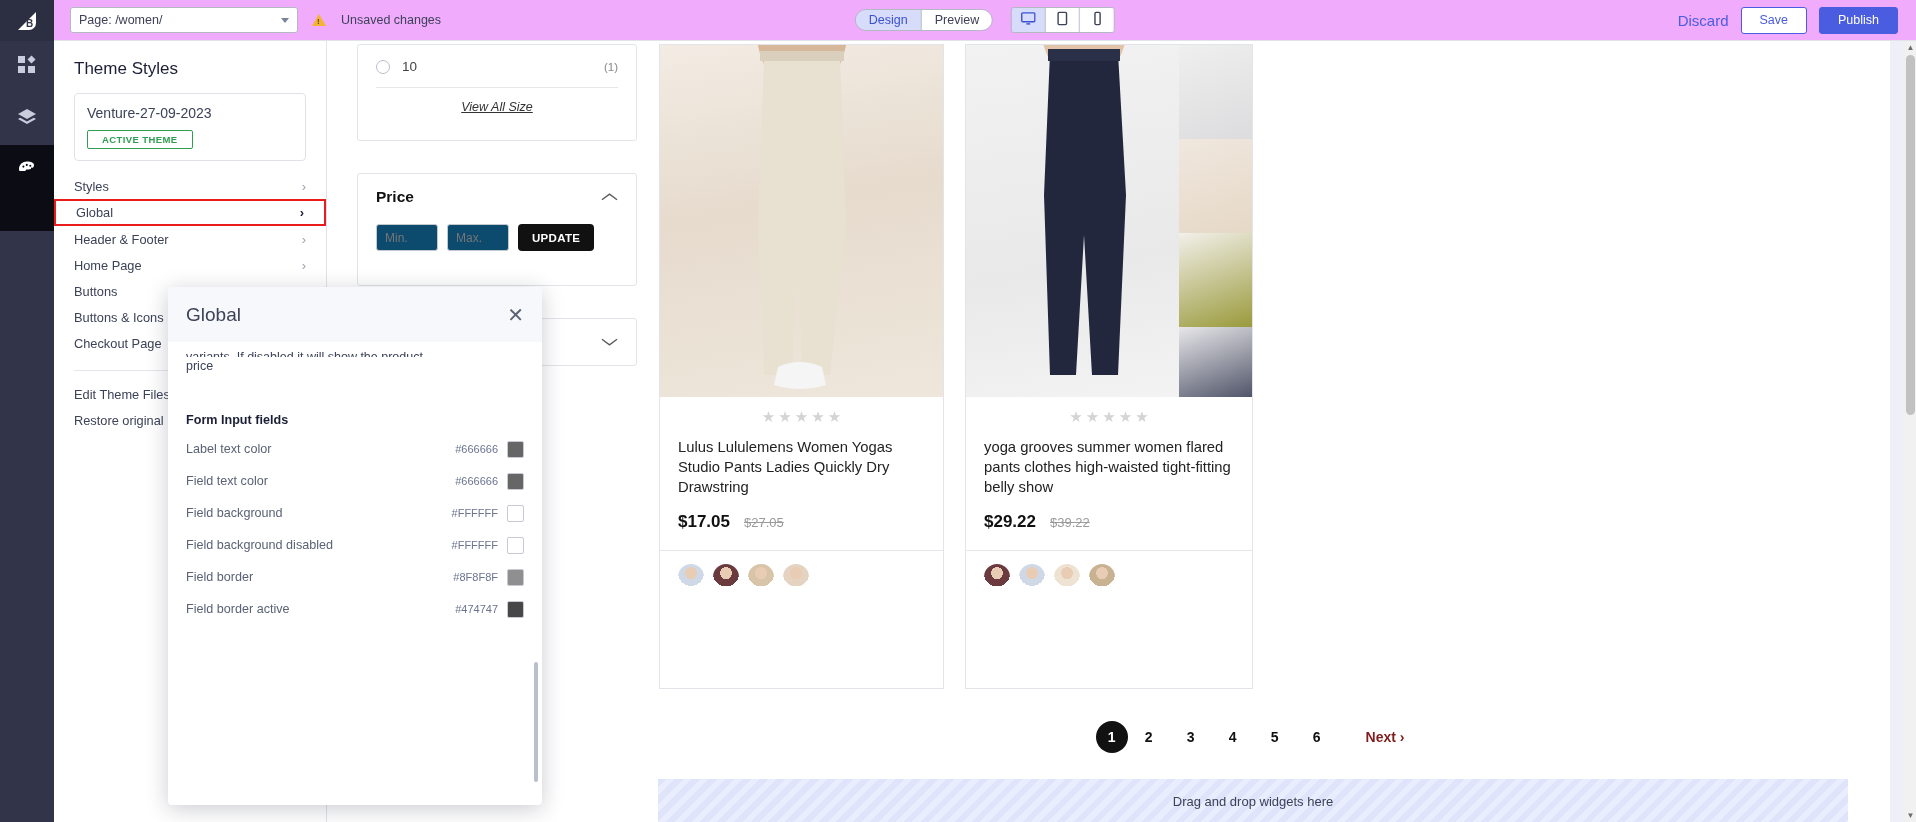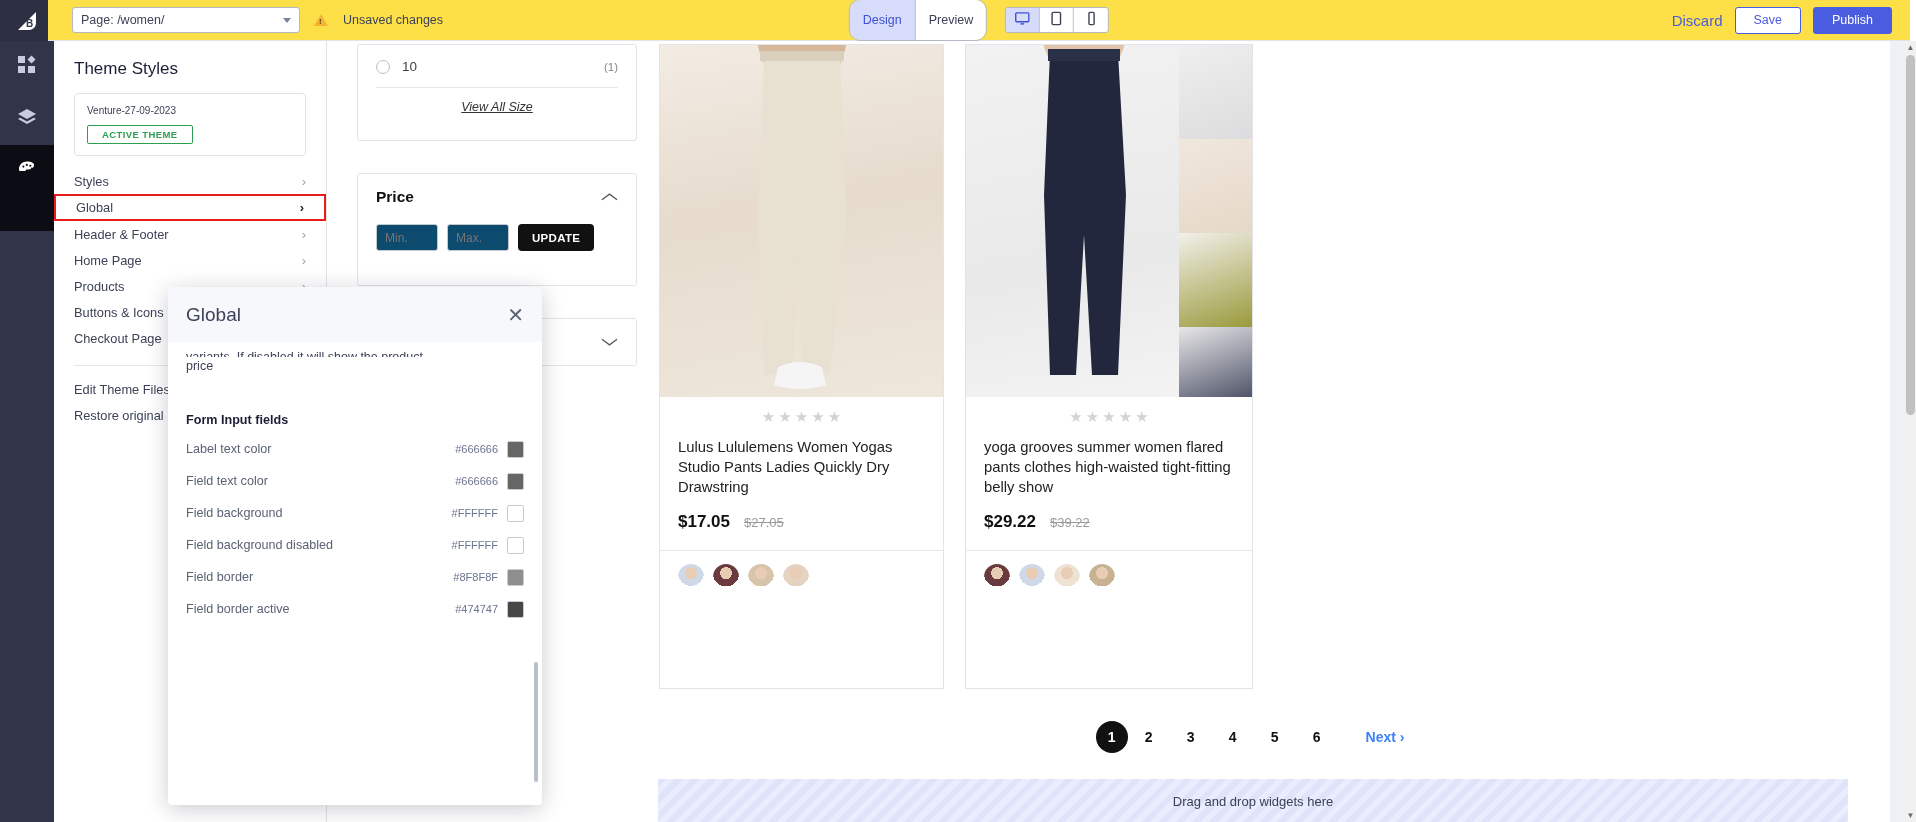--- a/index.html
+++ b/index.html
@@ -21,38 +21,38 @@
   }
   .rail-item {
     width: 54px; height: 52px; display: flex; align-items: center; justify-content: center;
     cursor: pointer;
   }
   .rail-item.active { background: #0b0c14; }
   .rail-spacer-dark { position:absolute; left:0; top:171px; width:54px; height:60px; background:#0b0c14; }
 
   
   .topbar {
-    position: absolute; left: 48px; top: 0; width: 1862px; height: 41px;
-    background: #fde047; border-bottom: 1px solid #e0e3e8;
-    display: flex; align-items: center; padding: 0 24px; gap: 14px;
+    position: absolute; left: 54px; top: 0; width: 1862px; height: 41px;
+    background: #f0abfc; border-bottom: 1px solid #e0e3e8;
+    display: flex; align-items: center; padding: 0 16px; gap: 14px;
   }
   .page-select {
     width: 228px; height: 26px; border: 1px solid #b3b9c4; border-radius: 3px;
     display: flex; align-items: center; justify-content: space-between;
     padding: 0 8px; font-size: 12.5px; color: #3c4257; background: #fff; cursor: pointer;
   }
   .caret { width: 0; height: 0; border-left: 4px solid transparent; border-right: 4px solid transparent;
            border-top: 5px solid #7a8499; }
   .unsaved { display: flex; align-items: center; gap: 15px; font-size: 12.5px; color: #3c4257; }
   .warn-tri { width: 0; height: 0; border-left: 7px solid transparent; border-right: 7px solid transparent;
               border-bottom: 12px solid #f5b335; position: relative; }
   .warn-tri::after { content:"!"; position:absolute; left:-2px; top:3px; font-size:8px; color:#5c4405; font-weight:bold; }
 
   .center-group { position: absolute; left: 50%; transform: translateX(-50%); display: flex; gap: 18px; align-items: center; }
-  .segmented { display: flex; border: 1px solid #b3b9c4; border-radius: 11px; overflow: hidden; height: 42px; }
+  .segmented { display: flex; border: 1px solid #b3b9c4; border-radius: 11px; overflow: hidden; height: 22px; }
   .seg-btn {
     padding: 0 13px; display: flex; align-items: center; font-size: 12.5px;
     color: #3c4257; background: #fff; cursor: pointer; border-right: 1px solid #b3b9c4;
   }
   .seg-btn:last-child { border-right: none; }
   .seg-btn.active { background: #d6dcf9; color: #3c51d4; }
   .device-group { display: flex; border: 1px solid #b3b9c4; border-radius: 3px; overflow: hidden; height: 26px; }
   .dev-btn { width: 34px; display: flex; align-items: center; justify-content: center;
              background: #fff; border-right: 1px solid #b3b9c4; cursor: pointer; }
   .dev-btn:last-child { border-right: none; }
@@ -71,21 +71,21 @@
 
   
   .panel {
     position: absolute; left: 54px; top: 41px; width: 273px; height: 781px;
     background: #fff; border-right: 1px solid #e0e3e8; padding: 18px 0 0 0;
   }
   .panel-title { font-size: 17px; color: #1a1f36; padding: 0 20px 14px 20px; font-weight: 400; }
   .theme-card {
     margin: 0 20px; border: 1px solid #dfe3e8; border-radius: 4px; padding: 11px 12px;
   }
-  .theme-name { font-size: 10px; color: #3c4257; margin-bottom: 8px; }
+  .theme-name { font-size: 14px; color: #3c4257; margin-bottom: 8px; }
   .badge-active {
     display: inline-block; border: 1px solid #2e9e52; color: #2e9e52;
     font-size: 9.5px; letter-spacing: .4px; padding: 3px 14px; border-radius: 2px; font-weight: bold;
   }
   .nav-list { margin-top: 12px; }
   .nav-row {
     height: 26px; display: flex; align-items: center; justify-content: space-between;
     padding: 0 20px; font-size: 12.8px; color: #3c4257; cursor: pointer; position: relative;
   }
   .chev { color: #9aa3b5; font-size: 13px; }
@@ -178,21 +178,21 @@
   .price-was { font-size: 13px; color: #9b9b9b; text-decoration: line-through; }
   .thumbs { display: flex; gap: 9px; padding: 16px 18px 0 18px; border-top: 1px solid #e5e7eb; margin-top: 18px; padding-top: 13px; }
   .thumb { width: 26px; height: 26px; border-radius: 50%; }
 
   
   .pagination { position: absolute; left: 332px; top: 680px; width: 1182px;
                 display: flex; align-items: center; justify-content: center; gap: 0; }
   .pg { width: 42px; text-align: center; font-size: 14px; font-weight: bold; color: #111; cursor: pointer; }
   .pg-active { width: 32px; height: 32px; border-radius: 50%; background: #111; color: #fff;
                display: flex; align-items: center; justify-content: center; font-size: 14px; font-weight: bold; }
-  .pg-next { margin-left: 28px; font-size: 14px; font-weight: bold; color: #3b82f6; cursor: pointer; }
+  .pg-next { margin-left: 28px; font-size: 14px; font-weight: bold; color: #7f1d1d; cursor: pointer; }
 
   .dropzone {
     position: absolute; left: 331px; top: 738px; width: 1190px; height: 44px;
     background: repeating-linear-gradient(135deg,#dfe4fb 0 6px,#eaedfd 6px 12px);
     display: flex; align-items: center; justify-content: center;
     font-size: 13px; color: #3c4257;
   }
 
   
   .canvas-sb-track { position: absolute; right: 0; top: 0; width: 11px; height: 781px; background: #f1f1f1; }
@@ -310,21 +310,21 @@
       </div>
       <div class="nav-row">
         <span>Header &amp; Footer</span>
         <span class="chev">›</span>
       </div>
       <div class="nav-row">
         <span>Home Page</span>
         <span class="chev">›</span>
       </div>
       <div class="nav-row">
-        <span>Products</span>
+        <span>Buttons</span>
         <span class="chev">›</span>
       </div>
       <div class="nav-row">
         <span>Buttons &amp; Icons</span>
         <span class="chev">›</span>
       </div>
       <div class="nav-row">
         <span>Checkout Page</span>
         <span class="chev">›</span>
       </div>

